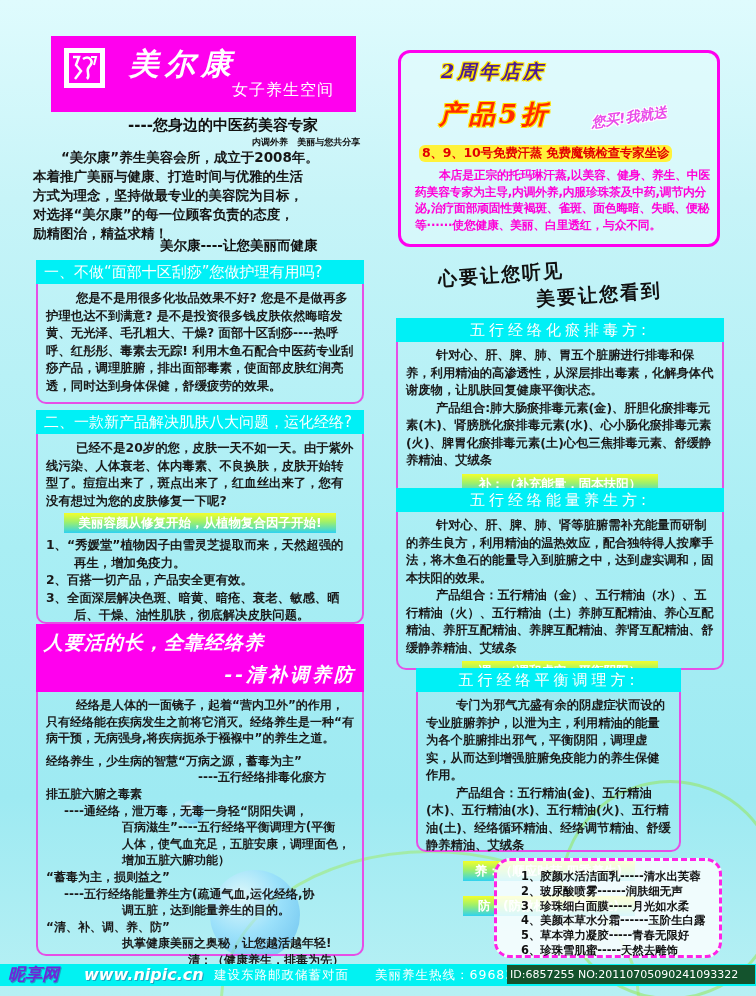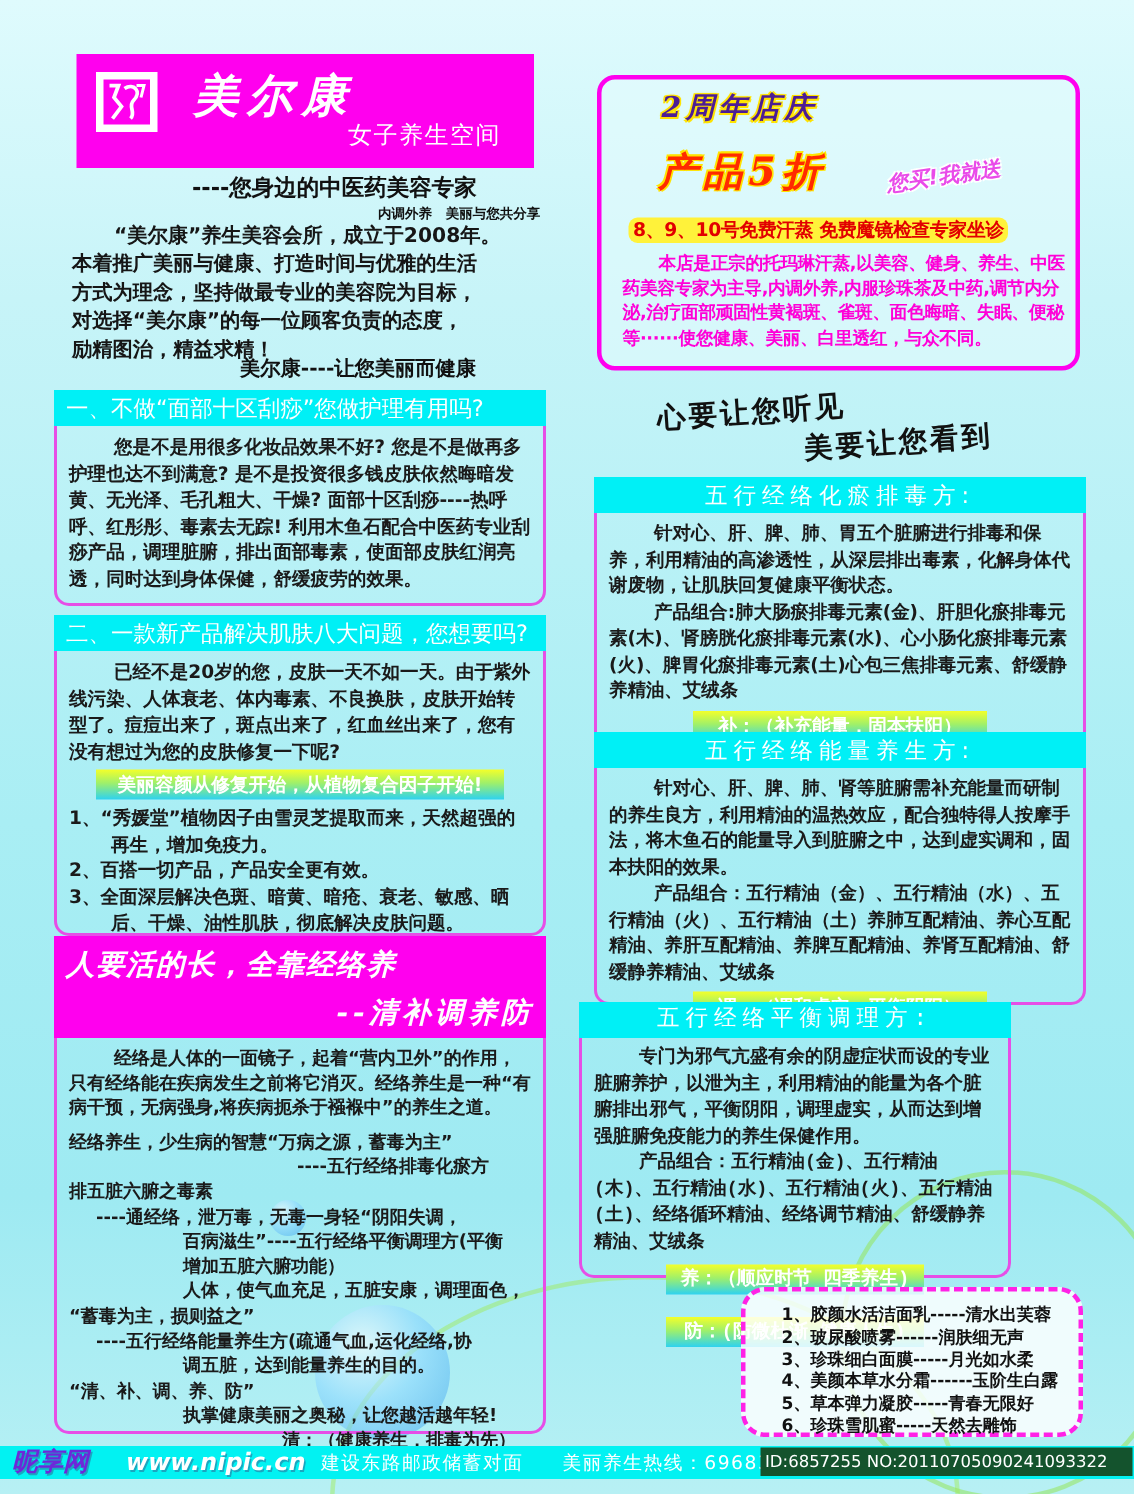--- a/index.html
+++ b/index.html
@@ -30,21 +30,21 @@
     font-family: "DejaVu Serif", "Liberation Serif", serif;
     font-size: 30px; font-weight: bold; font-style: italic; letter-spacing: 6px;
   }
   .brand-sub {
     position: absolute; right: 22px; top: 44px; color: #fff;
     font-size: 16px; letter-spacing: 1px;
   }
   .tagline-main { left: 128px; top: 116px; font-size: 15px; font-weight: bold; }
   .tagline-small { left: 252px; top: 136px; font-size: 9px; font-weight: bold; word-spacing: 6px; }
   .intro {
-    left: 48px; top: 148px; width: 330px; font-size: 13.5px; line-height: 19px; font-weight: bold; color: #161616;
+    left: 33px; top: 148px; width: 330px; font-size: 13.5px; line-height: 19px; font-weight: bold; color: #161616;
   }
   .intro .indent { display: inline-block; width: 28px; }
   .intro-sign { left: 160px; top: 237px; font-size: 13.5px; font-weight: bold; }
 
   
   .panel { position: absolute; }
   .panel-head {
     background: #00f0f6; color: #fff; font-size: 15px; height: 24px; line-height: 24px; padding-left: 8px; white-space: nowrap; overflow: hidden;
   }
   .panel-body {
@@ -159,21 +159,21 @@
 <div class="abs intro-sign">美尔康----让您美丽而健康</div>
 
 <div class="panel" style="left:36px;top:260px;width:328px;">
   <div class="panel-head">一、不做“面部十区刮痧”您做护理有用吗?</div>
   <div class="panel-body" style="height:120px;">
     <p><span class="ind"></span><span>您是不是用很多化妆品效果不好? 您是不是做再多护理也达不到满意? 是不是投资很多钱皮肤依然晦暗发黄、无光泽、毛孔粗大、干燥? 面部十区刮痧----热呼呼、红彤彤、毒素去无踪! 利用木鱼石配合中医药专业刮痧产品，调理脏腑，排出面部毒素，使面部皮肤红润亮透，同时达到身体保健，舒缓疲劳的效果。</span></p>
   </div>
 </div>
 
 <div class="panel" style="left:36px;top:410px;width:328px;">
-  <div class="panel-head">二、一款新产品解决肌肤八大问题，您想要吗?</div>
+  <div class="panel-head">二、一款新产品解决肌肤八大问题，运化经络?</div>
   <div class="panel-body" style="height:190px;">
     <p><span class="ind"></span><span>已经不是20岁的您，皮肤一天不如一天。由于紫外线污染、人体衰老、体内毒素、不良换肤，皮肤开始转型了。痘痘出来了，斑点出来了，红血丝出来了，您有没有想过为您的皮肤修复一下呢?</span></p>
     <span class="highlight-bar">美丽容颜从修复开始，从植物复合因子开始!</span>
     <p class="list-item">1、“秀媛堂”植物因子由雪灵芝提取而来，天然超强的再生，增加免疫力。</p>
     <p class="list-item">2、百搭一切产品，产品安全更有效。</p>
     <p class="list-item">3、全面深层解决色斑、暗黄、暗疮、衰老、敏感、晒后、干燥、油性肌肤，彻底解决皮肤问题。</p>
   </div>
 </div>
 
 <div class="panel" style="left:36px;top:624px;width:328px;">
@@ -181,22 +181,22 @@
     <div class="l1">人要活的长，全靠经络养</div>
     <div class="l2">--清补调养防</div>
   </div>
   <div class="panel-body" style="height:264px;font-size:12px;line-height:16.6px;">
     <p style="margin-bottom:6px;"><span class="ind"></span><span>经络是人体的一面镜子，起着“营内卫外”的作用，只有经络能在疾病发生之前将它消灭。经络养生是一种“有病干预，无病强身,将疾病扼杀于襁褓中”的养生之道。</span></p>
     <p>经络养生，少生病的智慧“万病之源，蓄毒为主”</p>
     <p style="text-align:right;padding-right:28px;">----五行经络排毒化瘀方</p>
     <p>排五脏六腑之毒素</p>
     <p style="padding-left:18px;">----通经络，泄万毒，无毒一身轻“阴阳失调，</p>
     <p style="padding-left:76px;">百病滋生”----五行经络平衡调理方(平衡</p>
+    <p style="padding-left:76px;">人体，使气血充足，五脏安康，调理面色，</p>
     <p style="padding-left:76px;">增加五脏六腑功能）</p>
-    <p style="padding-left:76px;">人体，使气血充足，五脏安康，调理面色，</p>
     <p>“蓄毒为主，损则益之”</p>
     <p style="padding-left:18px;">----五行经络能量养生方(疏通气血,运化经络,协</p>
     <p style="padding-left:76px;">调五脏，达到能量养生的目的。</p>
     <p>“清、补、调、养、防”</p>
     <p style="padding-left:76px;">执掌健康美丽之奥秘，让您越活越年轻!</p>
     <p style="text-align:right;padding-right:10px;">清：（健康养生，排毒为先）</p>
   </div>
 </div>
 
 <div class="abs promo">
@@ -221,21 +221,21 @@
 
 <div class="panel rpanel" style="left:396px;top:488px;width:328px;">
   <div class="panel-head">五行经络能量养生方:</div>
   <div class="panel-body" style="height:158px;">
     <p><span class="ind"></span><span>针对心、肝、脾、肺、肾等脏腑需补充能量而研制的养生良方，利用精油的温热效应，配合独特得人按摩手法，将木鱼石的能量导入到脏腑之中，达到虚实调和，固本扶阳的效果。</span></p>
     <p><span class="ind"></span><span>产品组合：五行精油（金）、五行精油（水）、五行精油（火）、五行精油（土）养肺互配精油、养心互配精油、养肝互配精油、养脾互配精油、养肾互配精油、舒缓静养精油、艾绒条</span></p>
     <span class="highlight-bar" style="width:196px;">调：（调和虚实，平衡阴阳）</span>
   </div>
 </div>
 
-<div class="panel rpanel" style="left:386px;top:668px;width:288px;font-family:Liberation Mono, monospace;">
+<div class="panel rpanel" style="left:416px;top:668px;width:265px;">
   <div class="panel-head">五行经络平衡调理方:</div>
   <div class="panel-body" style="height:160px;">
     <p><span class="ind"></span><span>专门为邪气亢盛有余的阴虚症状而设的专业脏腑养护，以泄为主，利用精油的能量为各个脏腑排出邪气，平衡阴阳，调理虚实，从而达到增强脏腑免疫能力的养生保健作用。</span></p>
     <p><span class="ind"></span><span>产品组合：五行精油(金)、五行精油(木)、五行精油(水)、五行精油(火)、五行精油(土)、经络循环精油、经络调节精油、舒缓静养精油、艾绒条</span></p>
     <span class="highlight-bar" style="width:172px;margin-top:6px;">养：（顺应时节 四季养生)</span>
     <span class="highlight-bar" style="width:172px;margin-top:15px;">防：(防微杜渐 健康人生)</span>
   </div>
 </div>
 
 <div class="abs prod-list">

